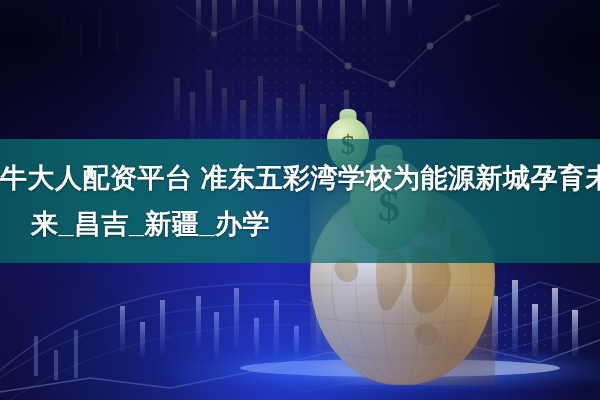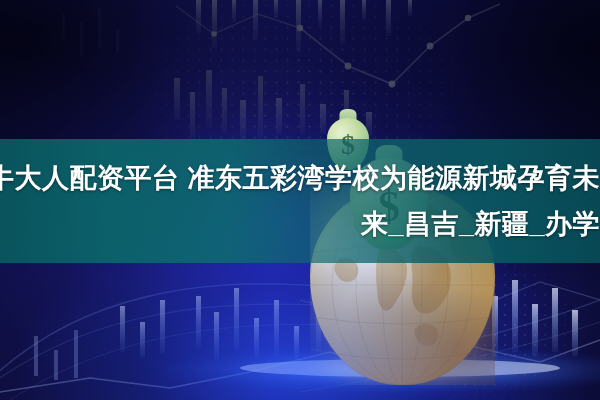--- a/index.html
+++ b/index.html
@@ -103,30 +103,30 @@
       rgba(12,98,106,.80) 66%,
       rgba(10,88,98,.93) 82%,
       rgba(8,74,86,.97) 100%);
     z-index:5;
   }
 
   
   .headline{
     position:absolute; left:0; top:139px; width:600px; height:124px;
     z-index:6;
-    display:flex; flex-direction:column; align-items:flex-end; justify-content:center;
+    display:flex; flex-direction:column; align-items:flex-start; justify-content:center;
     gap:2px;
     color:#ffffff;
     font-size:27px; font-weight:700; line-height:44px;
     letter-spacing:.5px;
     text-shadow:0 1px 3px rgba(0,0,0,.45);
     white-space:nowrap;
   }
   .headline .l1{ display:block; }
-  .headline .l2{ display:block; }
+  .headline .l2{ display:block;margin-left:31px; }
 </style>
 </head>
 <body>
 
 <div class="stage">
 
   <div class="bg-base"></div>
 
   <svg class="svg-layer" viewBox="0 0 600 400" preserveAspectRatio="none">
     <defs>

